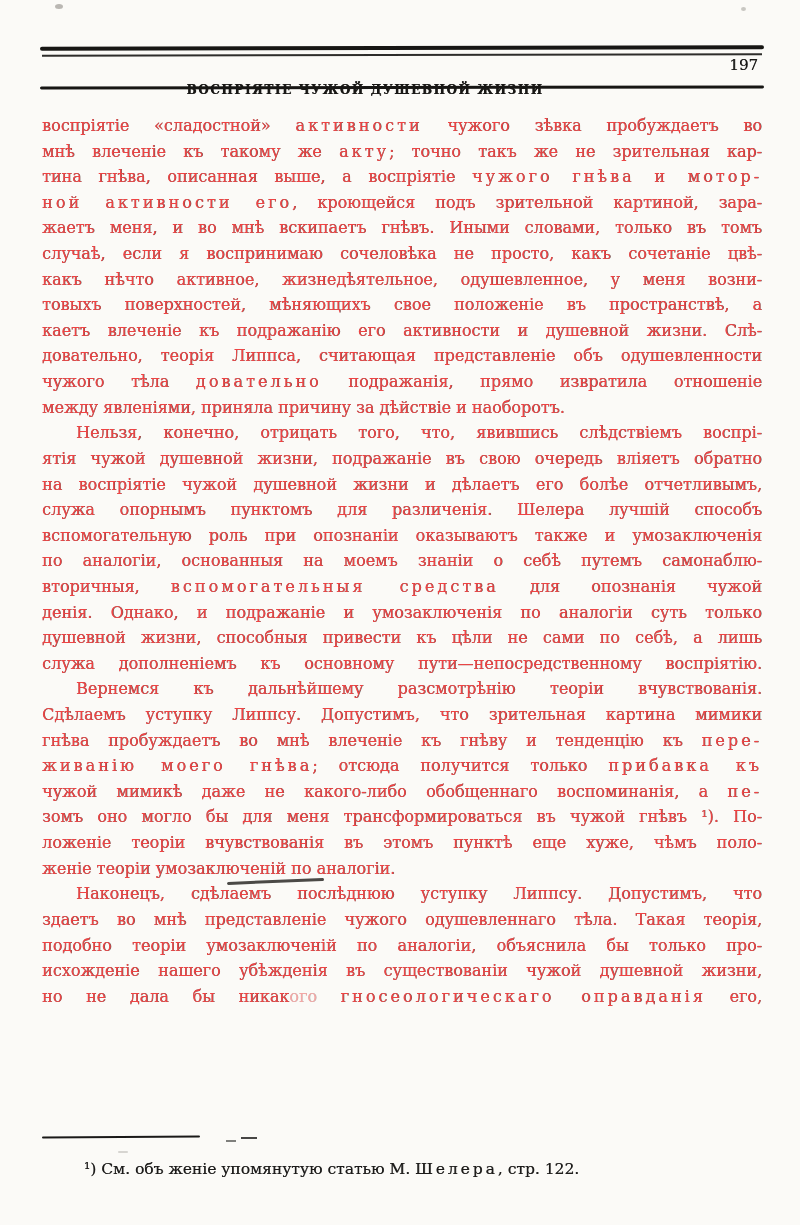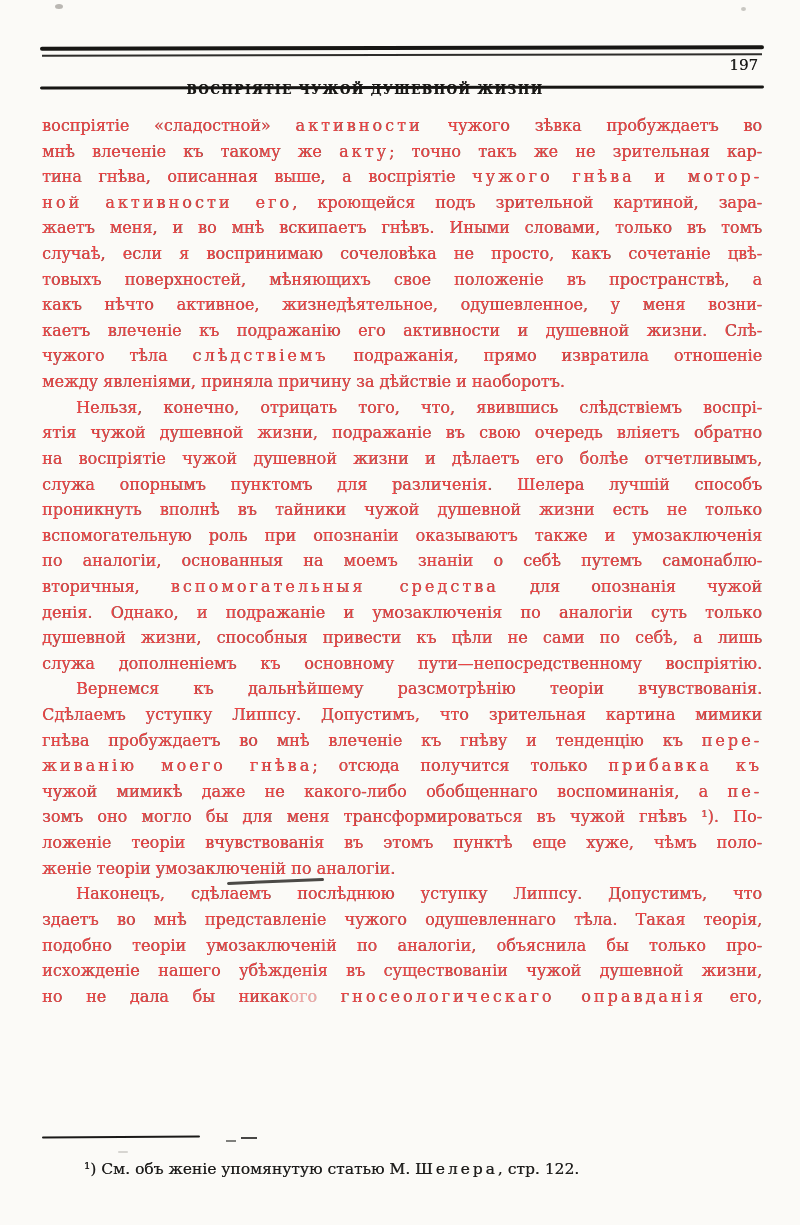--- a/index.html
+++ b/index.html
@@ -80,30 +80,30 @@
 
   <div class="rule rule-head-bottom"></div>
 
   <div class="text-block">
       <div class="line"><span>воспріятіе «сладостной» </span><span class="sp">активности</span><span> чужого зѣвка пробуждаетъ во</span></div>
       <div class="line"><span>мнѣ влеченіе къ такому же </span><span class="sp">акту</span><span>; точно такъ же не зрительная кар-</span></div>
       <div class="line"><span>тина гнѣва, описанная выше, а воспріятіе </span><span class="sp">чужого гнѣва и мотор-</span></div>
       <div class="line"><span class="sp">ной активности его</span><span>, кроющейся подъ зрительной картиной, зара-</span></div>
       <div class="line"><span>жаетъ меня, и во мнѣ вскипаетъ гнѣвъ. Иными словами, только въ томъ</span></div>
       <div class="line"><span>случаѣ, если я воспринимаю сочеловѣка не просто, какъ сочетаніе цвѣ-</span></div>
+      <div class="line"><span>какъ нѣчто активное, жизнедѣятельное, одушевленное, у меня возни-</span></div>
       <div class="line"><span>товыхъ поверхностей, мѣняющихъ свое положеніе въ пространствѣ, а</span></div>
-      <div class="line"><span>какъ нѣчто активное, жизнедѣятельное, одушевленное, у меня возни-</span></div>
       <div class="line"><span>каетъ влеченіе къ подражанію его активности и душевной жизни. Слѣ-</span></div>
-      <div class="line"><span>чужого тѣла </span><span class="sp">слѣдствіемъ</span><span> подражанія, прямо извратила отношеніе</span></div>
+      <div class="line"><span>довательно, теорія Липпса, считающая представленіе объ одушевленности</span></div>
+      <div class="line"><span>чужого тѣла </span><span class="sp">довательно</span><span> подражанія, прямо извратила отношеніе</span></div>
       <div class="line left"><span>между явленіями, приняла причину за дѣйствіе и наоборотъ.</span></div>
       <div class="line indent"><span>Нельзя, конечно, отрицать того, что, явившись слѣдствіемъ воспрі-</span></div>
       <div class="line"><span>ятія чужой душевной жизни, подражаніе въ свою очередь вліяетъ обратно</span></div>
       <div class="line"><span>на воспріятіе чужой душевной жизни и дѣлаетъ его болѣе отчетливымъ,</span></div>
       <div class="line"><span>служа опорнымъ пунктомъ для различенія. Шелера лучшій способъ</span></div>
-      <div class="line"><span>проникнуть вполнѣ въ тайники чужой душевной жизни есть не только</span></div>
       <div class="line"><span>вспомогательную роль при опознаніи оказываютъ также и умозаключенія</span></div>
       <div class="line"><span>по аналогіи, основанныя на моемъ знаніи о себѣ путемъ самонаблю-</span></div>
       <div class="line"><span>вторичныя, </span><span class="sp">вспомогательныя средства</span><span> для опознанія чужой</span></div>
       <div class="line"><span>денія. Однако, и подражаніе и умозаключенія по аналогіи суть только</span></div>
       <div class="line"><span>душевной жизни, способныя привести къ цѣли не сами по себѣ, а лишь</span></div>
       <div class="line"><span>служа дополненіемъ къ основному пути—непосредственному воспріятію.</span></div>
       <div class="line indent"><span>Вернемся къ дальнѣйшему разсмотрѣнію теоріи вчувствованія.</span></div>
       <div class="line"><span>Сдѣлаемъ уступку Липпсу. Допустимъ, что зрительная картина мимики</span></div>
       <div class="line"><span>гнѣва пробуждаетъ во мнѣ влеченіе къ гнѣву и тенденцію къ </span><span class="sp">пере-</span></div>
       <div class="line"><span class="sp">живанію моего гнѣва</span><span>; отсюда получится только </span><span class="sp">прибавка къ</span></div>

